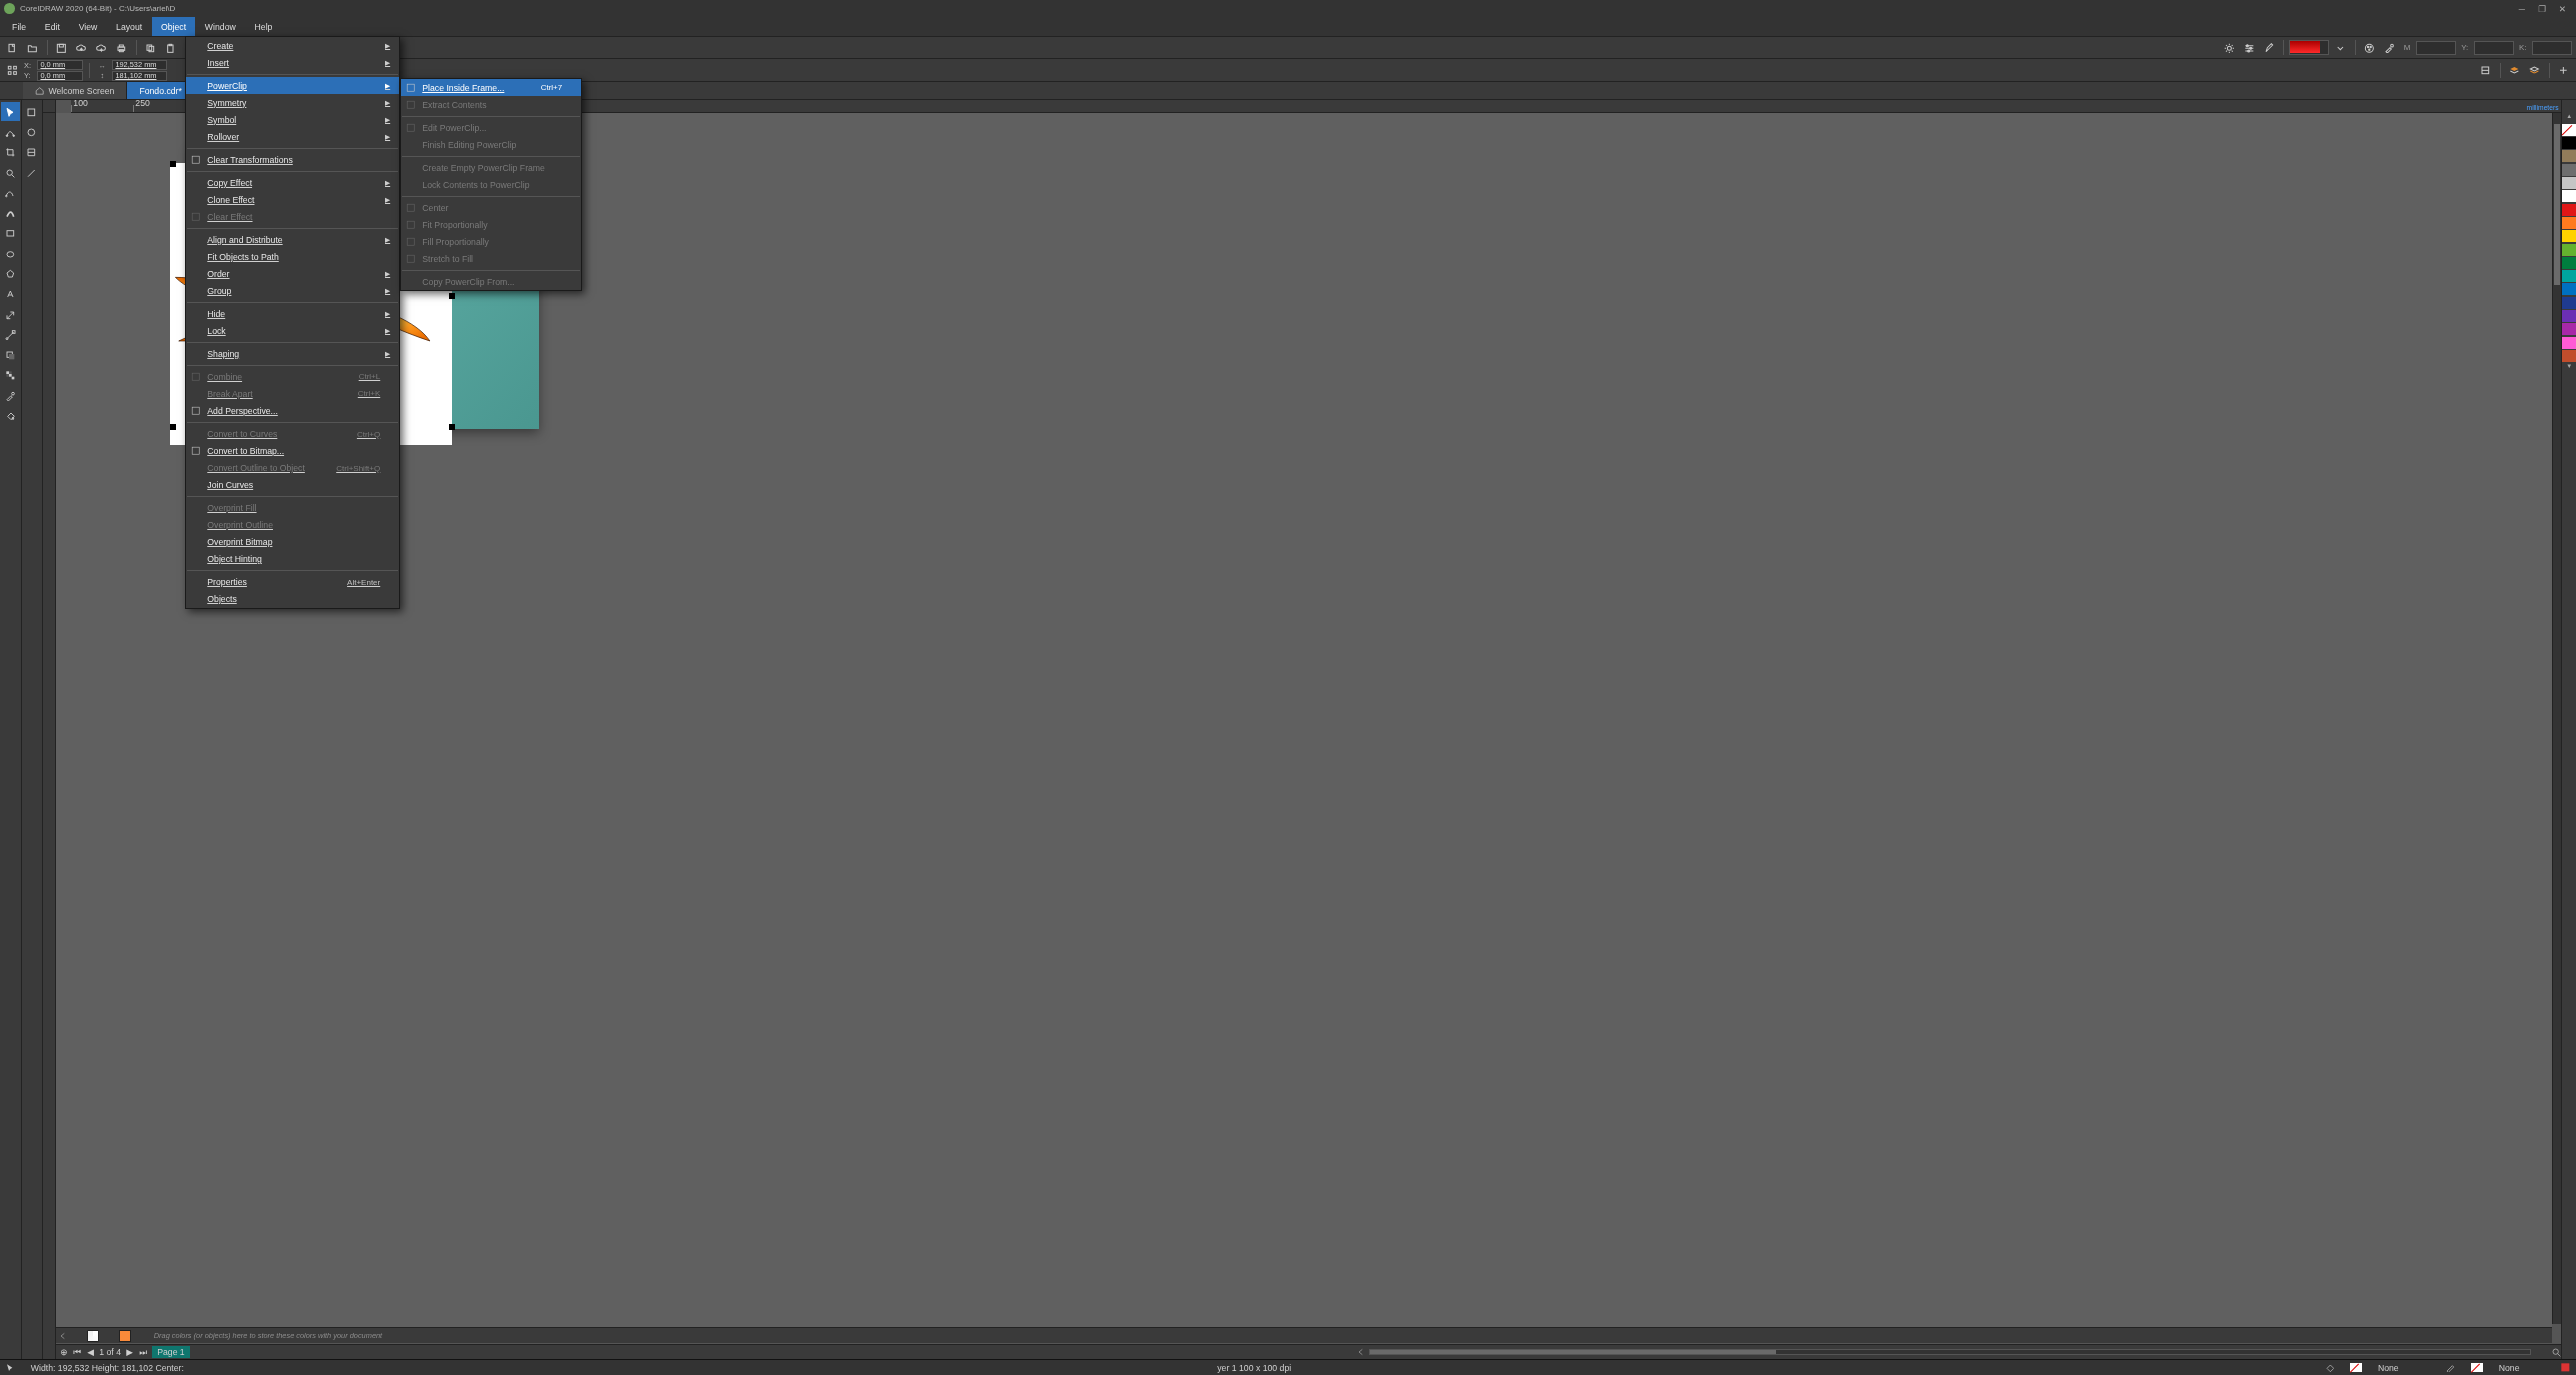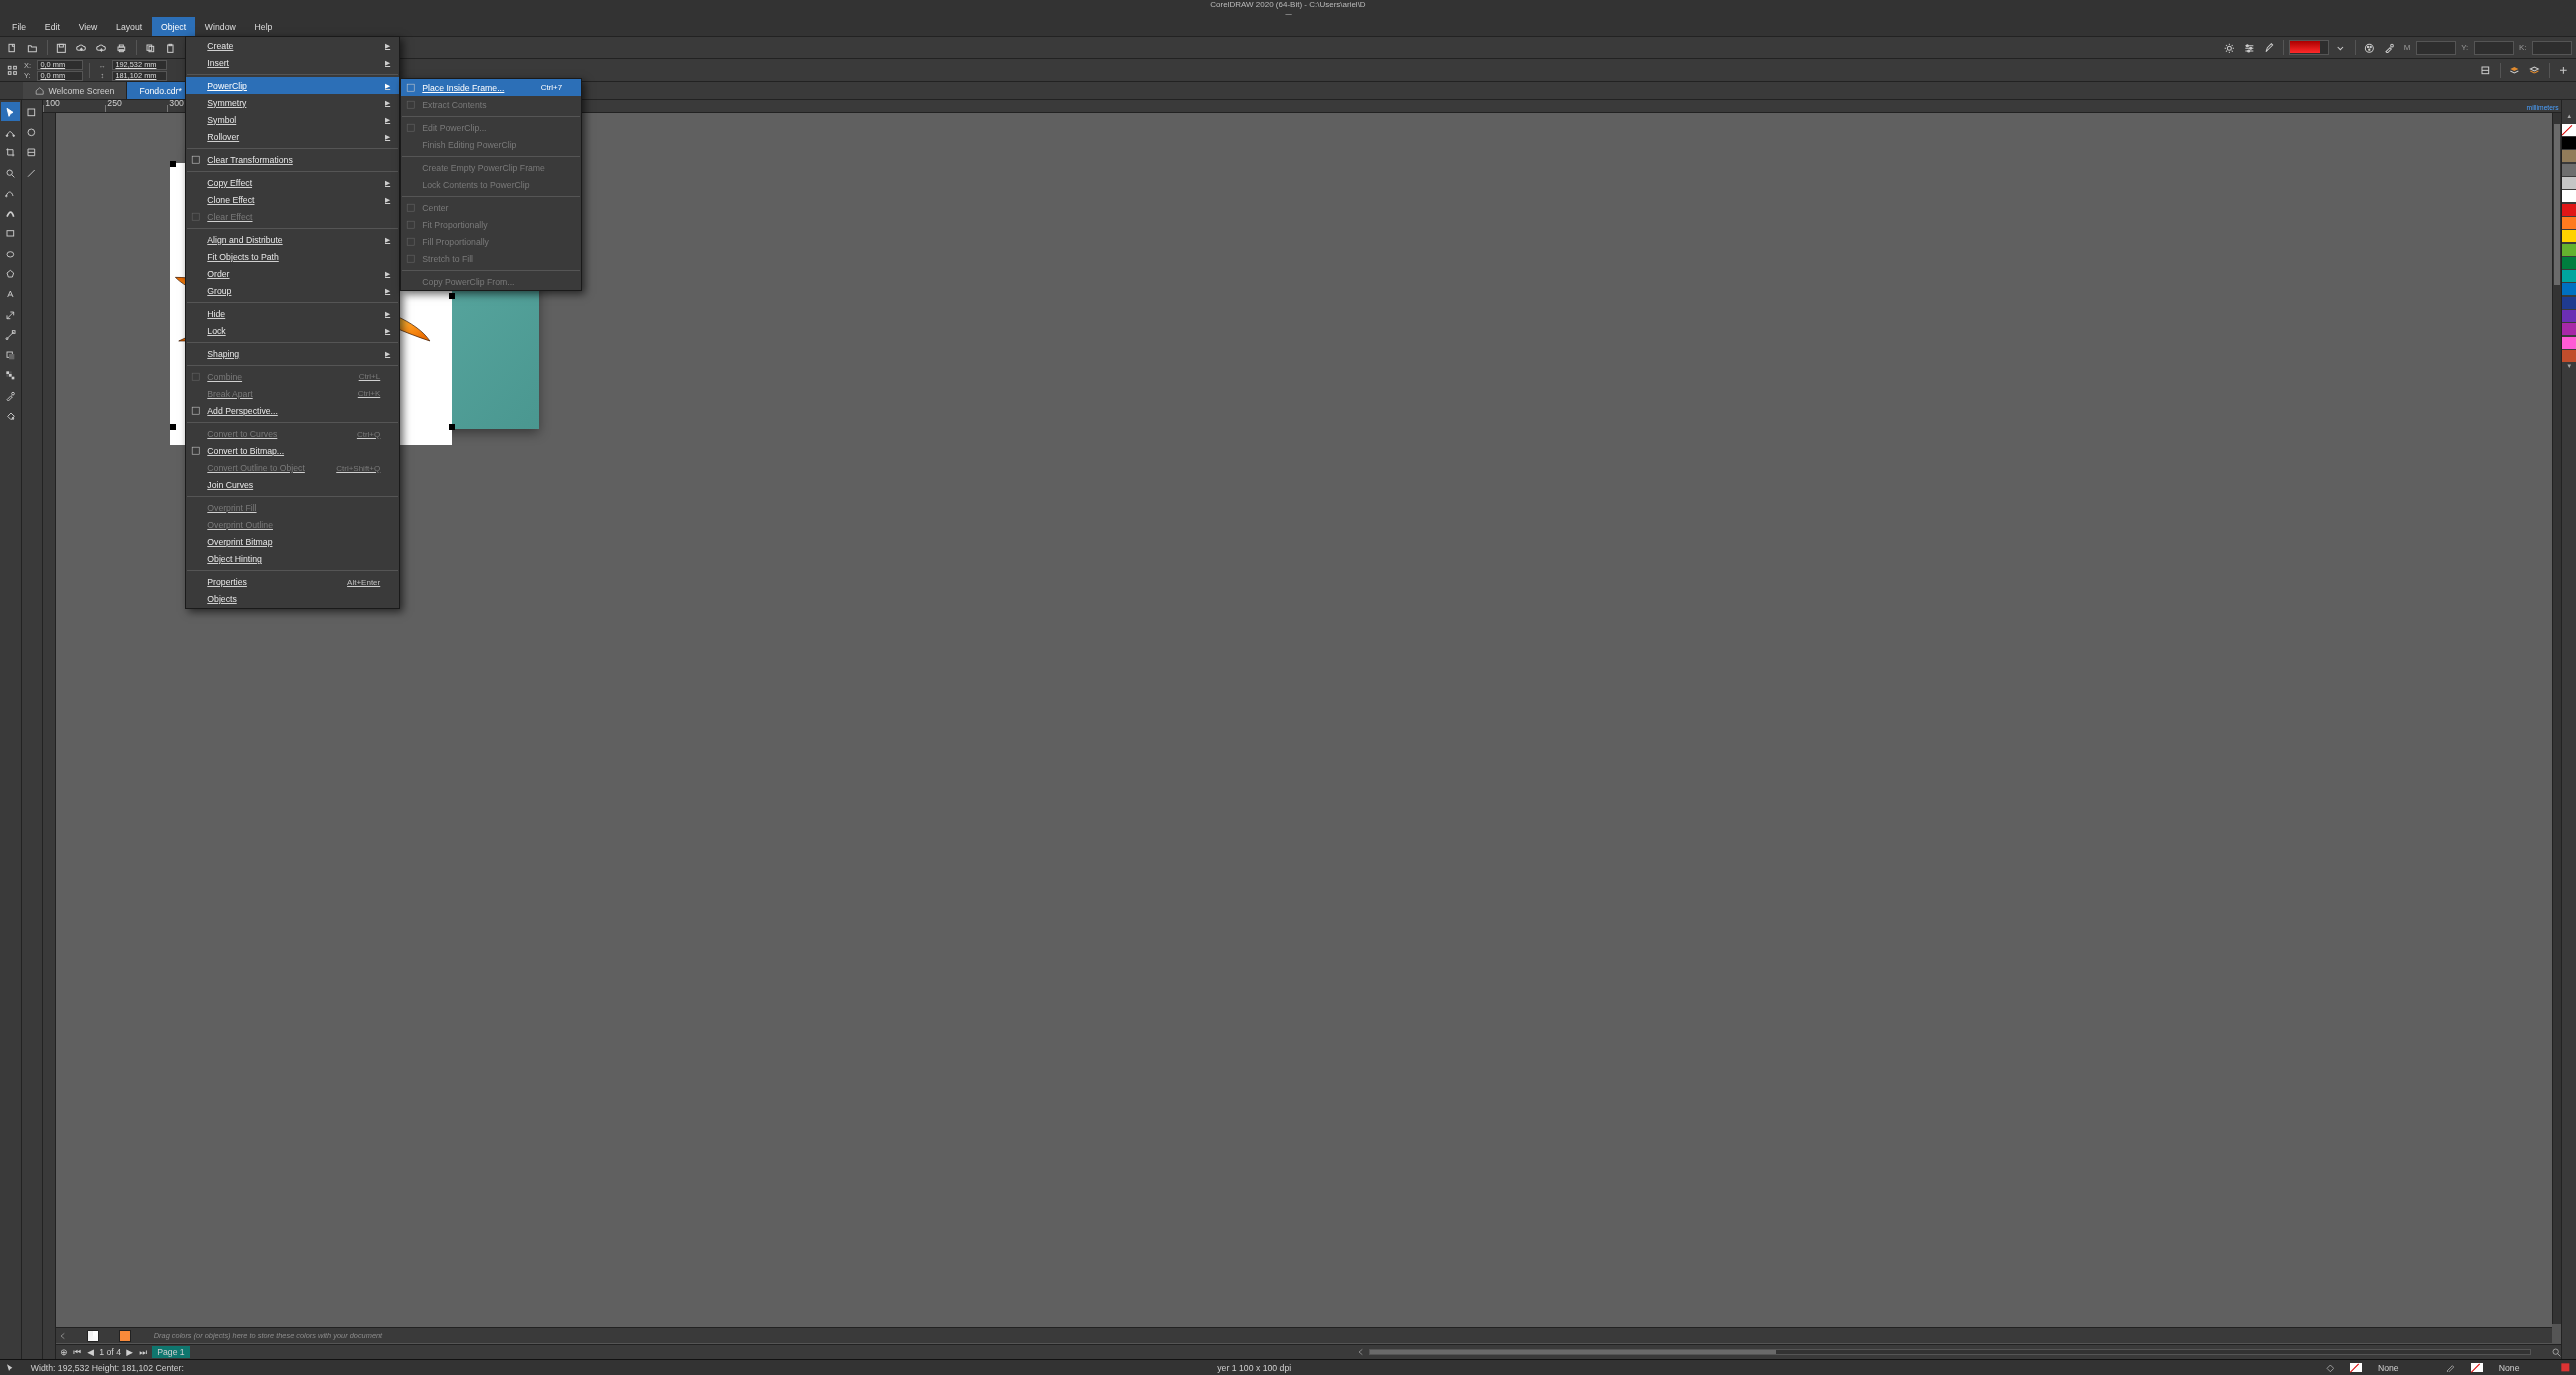--- a/index.html
+++ b/index.html
@@ -1,20 +1,20 @@
 <!DOCTYPE html>
 <html><head>
 <meta charset="utf-8">
 <style>
 * { box-sizing: border-box; margin: 0; padding: 0; font-family: "Segoe UI", Tahoma, sans-serif; font-size: 8.7px; color: #d0d0d0; user-select: none; }
 html, body { width: 100%; height: 100%; background: #2b2b2b; overflow: hidden; }
 .app { display: flex; flex-direction: column; width: 100%; height: 100%; }
 
 
-.titlebar { height: 17.4px; background: #333333; display: flex; align-items: center; padding: 0 4px; flex-direction: column; }
+.titlebar { height: 17.4px; background: #333333; display: flex; align-items: center; padding: 0 4px; }
 .titlebar .icon { width: 10.7px; height: 10.7px; background: #6da35a; border-radius: 50%; margin-right: 5.4px; }
 .titlebar .title { flex: 1; font-size: 8px; color: #bbb; }
 .titlebar .winbtn { width: 19px; height: 13.4px; display: flex; align-items: center; justify-content: center; color: #aaa; margin-left: 1.3px; }
 
 
 .menubar { height: 19px; background: #333333; display: flex; align-items: stretch; padding-left: 2.7px; }
 .menubar .menuitem { padding: 0 9.4px; display: flex; align-items: center; font-size: 8.7px; color: #ddd; }
 .menubar .menuitem.active { background: #2c6fb7; color: #fff; }
 
 
@@ -44,21 +44,21 @@
 
 
 .workspace { flex: 1; display: flex; overflow: hidden; position: relative; background: #555; }
 .toolbox { width: 21.5px; background: #3a3a3a; display: flex; flex-direction: column; align-items: center; padding-top: 2.7px; gap: 1.3px; border-right: 0.7px solid #222; position: relative; z-index: 3; }
 .tool { width: 19px; height: 19px; display: flex; align-items: center; justify-content: center; }
 .tool.active { background: #2c6fb7; }
 .tool svg { width: 10.7px; height: 10.7px; stroke: #ccc; fill: none; stroke-width: 1.4; }
 .flytoolbox { width: 21.5px; background: #3a3a3a; display: flex; flex-direction: column; align-items: center; padding-top: 2.7px; gap: 1.3px; border-right: 0.7px solid #222; }
 
 .canvas-area { flex: 1; position: relative; background: #555555; }
-.ruler-h { position: absolute; top: 0; left: 0; right: 0; height: 13.4px; background: #3a3a3a; border-bottom: 0.7px solid #222; display: flex; align-items: flex-end; overflow: hidden; font-size: 6.7px; color: #999; z-index: 2; }
+.ruler-h { position: absolute; top: 0; left: 28px; right: 0; height: 13.4px; background: #3a3a3a; border-bottom: 0.7px solid #222; display: flex; align-items: flex-end; overflow: hidden; font-size: 6.7px; color: #999; z-index: 2; }
 .ruler-h .tick { width: 62px; border-left: 0.7px solid #777; height: 6.7px; position: relative; flex-shrink: 0; }
 .ruler-h .tick span { position: absolute; left: 1.3px; bottom: 4px; }
 .ruler-h .unit { position: absolute; right: 2.7px; bottom: 1.3px; color: #4aa0ff; font-size: 6.7px; }
 .ruler-v { position: absolute; top: 13.4px; left: 0; bottom: 0; width: 13.4px; background: #3a3a3a; border-right: 0.7px solid #222; z-index: 2; }
 .ruler-c { position: absolute; top: 0; left: 0; width: 13.4px; height: 13.4px; background: #3a3a3a; border-right: 0.7px solid #222; border-bottom: 0.7px solid #222; z-index: 2; }
 .canvas-inner { position: absolute; inset: 13.4px 9.4px 20px 13.4px; background: #666; overflow: hidden; }
 .canvas-bg { position: absolute; inset: 0; background: #606060; }
 .card { position: absolute; left: 134px; top: 34px; width: 349px; height: 282px; background: linear-gradient(135deg, #6abab2, #4a9790); box-shadow: 0 4px 10.7px rgba(0,0,0,.4); }
 .flower-board { position: absolute; left: 114px; top: 50px; width: 282px; height: 282px; background: #fff; }
 .flower { position: absolute; left: 106px; top: 84px; width: 288px; height: 221px; }

